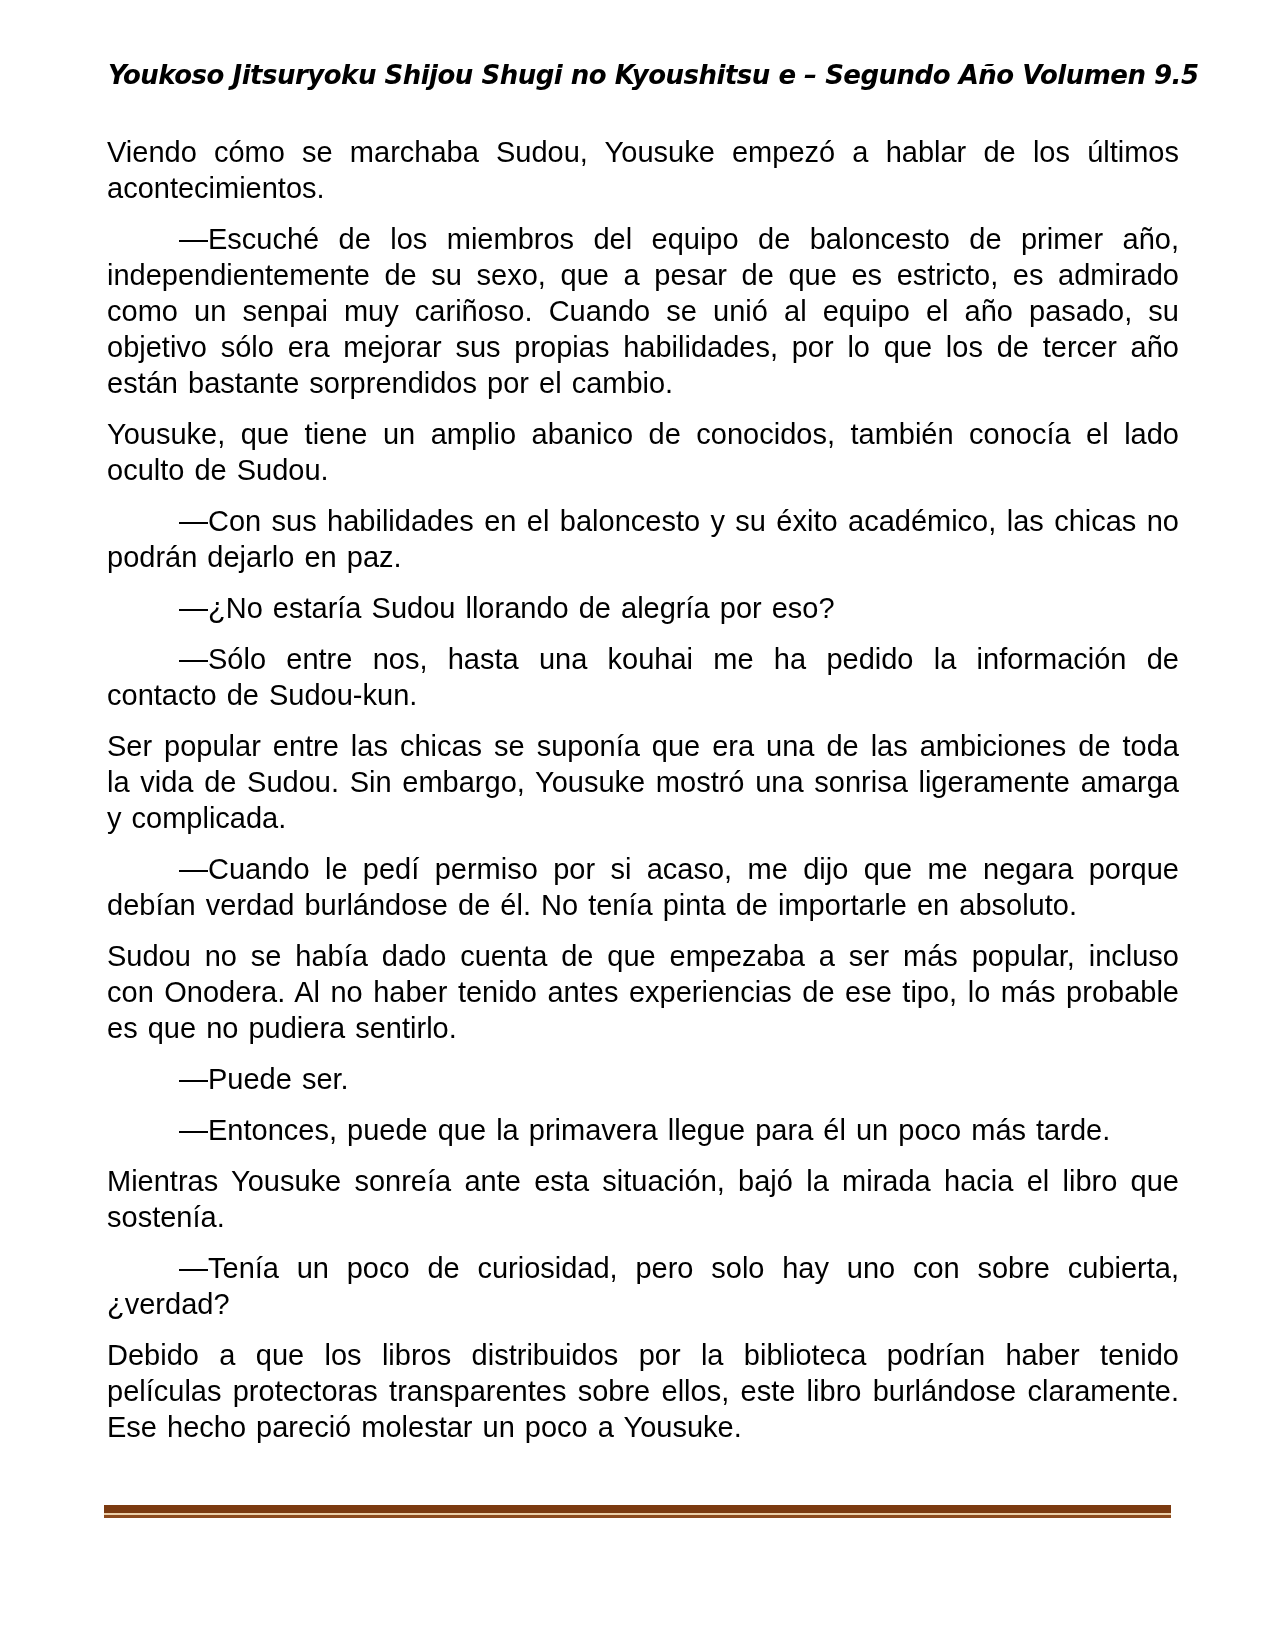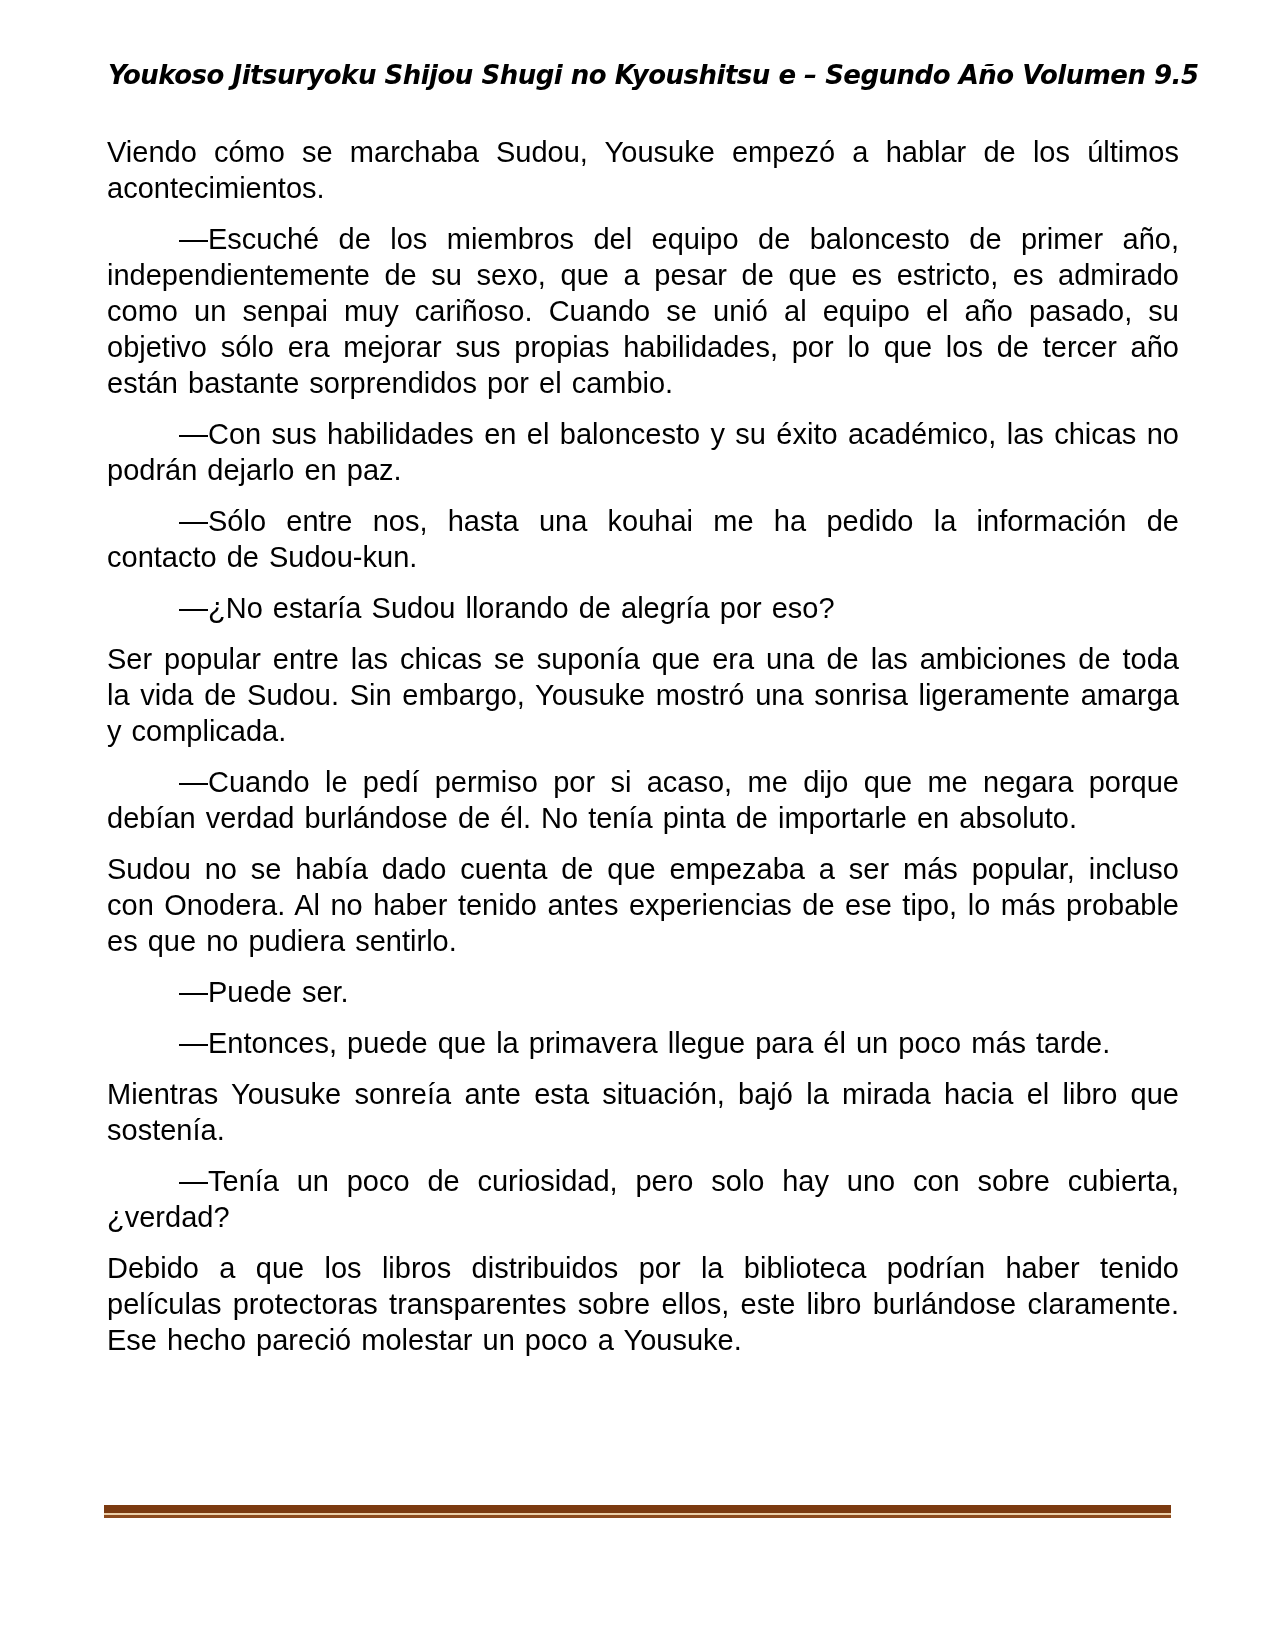--- a/index.html
+++ b/index.html
@@ -84,23 +84,24 @@
 </head>
 <body>
 
 <div class="page">
 
   <div class="header">Youkoso Jitsuryoku Shijou Shugi no Kyoushitsu e – Segundo Año Volumen 9.5</div>
 
   <div class="content" id="paragraphs">
       <p class="">Viendo cómo se marchaba Sudou, Yousuke empezó a hablar de los últimos acontecimientos.</p>
       <p class="indent">—Escuché de los miembros del equipo de baloncesto de primer año, independientemente de su sexo, que a pesar de que es estricto, es admirado como un senpai muy cariñoso. Cuando se unió al equipo el año pasado, su objetivo sólo era mejorar sus propias habilidades, por lo que los de tercer año están bastante sorprendidos por el cambio.</p>
+      <p class="">Yousuke, que tiene un amplio abanico de conocidos, también conocía el lado oculto de Sudou.</p>
       <p class="indent">—Con sus habilidades en el baloncesto y su éxito académico, las chicas no podrán dejarlo en paz.</p>
+      <p class="indent">—¿No estaría Sudou llorando de alegría por eso?</p>
       <p class="indent">—Sólo entre nos, hasta una kouhai me ha pedido la información de contacto de Sudou-kun.</p>
-      <p class="indent">—¿No estaría Sudou llorando de alegría por eso?</p>
       <p class="">Ser popular entre las chicas se suponía que era una de las ambiciones de toda la vida de Sudou. Sin embargo, Yousuke mostró una sonrisa ligeramente amarga y complicada.</p>
       <p class="indent">—Cuando le pedí permiso por si acaso, me dijo que me negara porque debían verdad burlándose de él. No tenía pinta de importarle en absoluto.</p>
       <p class="">Sudou no se había dado cuenta de que empezaba a ser más popular, incluso con Onodera. Al no haber tenido antes experiencias de ese tipo, lo más probable es que no pudiera sentirlo.</p>
       <p class="indent">—Puede ser.</p>
       <p class="indent">—Entonces, puede que la primavera llegue para él un poco más tarde.</p>
       <p class="">Mientras Yousuke sonreía ante esta situación, bajó la mirada hacia el libro que sostenía.</p>
       <p class="indent">—Tenía un poco de curiosidad, pero solo hay uno con sobre cubierta, ¿verdad?</p>
       <p class="">Debido a que los libros distribuidos por la biblioteca podrían haber tenido películas protectoras transparentes sobre ellos, este libro burlándose claramente. Ese hecho pareció molestar un poco a Yousuke.</p>
     </div>
 

